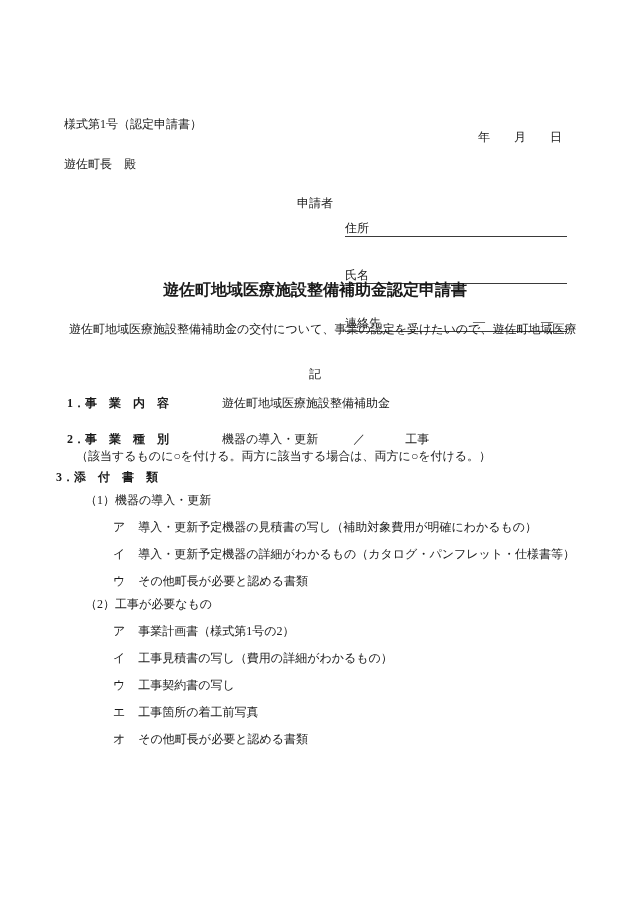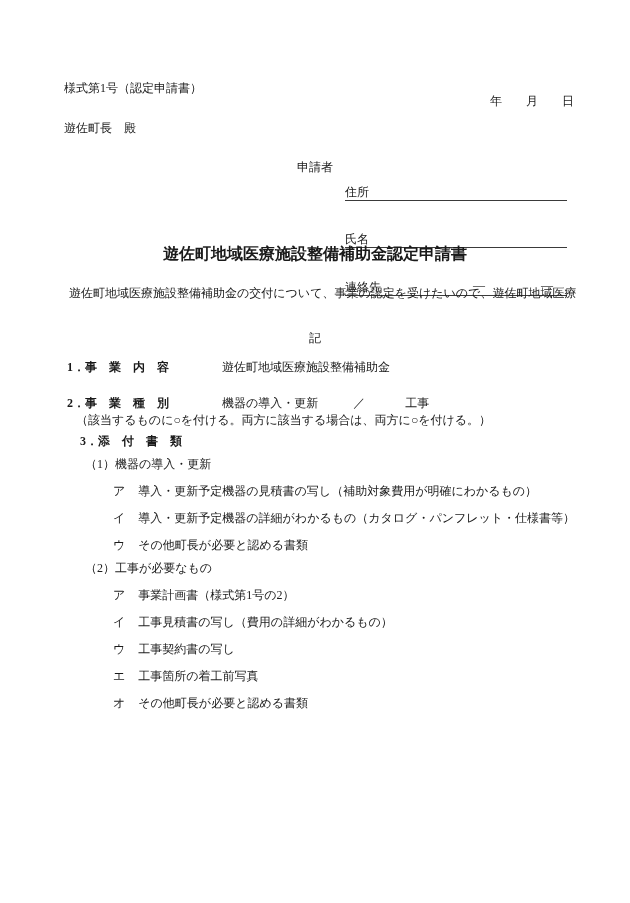--- a/index.html
+++ b/index.html
@@ -5,25 +5,25 @@
   html,body{margin:0;padding:0;background:#ffffff;}
   .page{
     position:relative;
     width:630px;height:903px;
     background:#ffffff;
     color:#1a1a1a;
     font-family:"Liberation Serif","DejaVu Serif",serif;
     font-size:12px;
     overflow:hidden;
   }
-  .abs{position:absolute;line-height:1;white-space:pre;}
+  .abs{position:absolute;line-height:1;white-space:pre;margin-top:36px;}
 
   
   .form-number{left:64px;top:82px;}
-  .date-line{right:56px;top:95px;text-align:right;}
+  .date-line{right:68px;top:95px;text-align:right;}
   .addressee{left:64px;top:122px;}
 
   
   .applicant-label{left:297px;top:161px;text-align:center;}
   .applicant-fields{left:345px;top:153px;width:222px;}
   .field-row{
     position:relative;
     height:23.5px;
     border-bottom:1px solid #3a3a3a;
     display:flex;align-items:flex-end;
@@ -39,21 +39,21 @@
   .doc-title{left:0;top:246px;width:630px;text-align:center;font-size:16px;font-weight:bold;}
   .body-line-1{left:57px;top:287px;}
   .body-line-2{left:57px;top:305px;}
   .ki-heading{left:0;top:332px;width:630px;text-align:center;}
 
   
   .item-row{display:flex;}
   .item-1{left:67px;top:361px;}
   .item-2{left:67px;top:397px;}
   .item-2-note{left:76px;top:414px;}
-  .item-3{left:80px;top:435px;justify-content:center;}
+  .item-3{left:56px;top:435px;justify-content:center;}
   .item-head{display:inline-block;width:155px;white-space:pre;font-weight:bold;}
   .sep{margin-left:35px;}
   .opt2{margin-left:40px;}
 
   
   .att-heading-1{left:85px;top:458px;}
   .att-heading-2{left:85px;top:562px;}
   .entry{left:113px;display:flex;gap:13px;}
   .e-1a{top:485px;} .e-1b{top:512px;} .e-1c{top:539px;}
   .e-2a{top:589px;} .e-2b{top:616px;} .e-2c{top:643px;} .e-2d{top:670px;} .e-2e{top:697px;}

